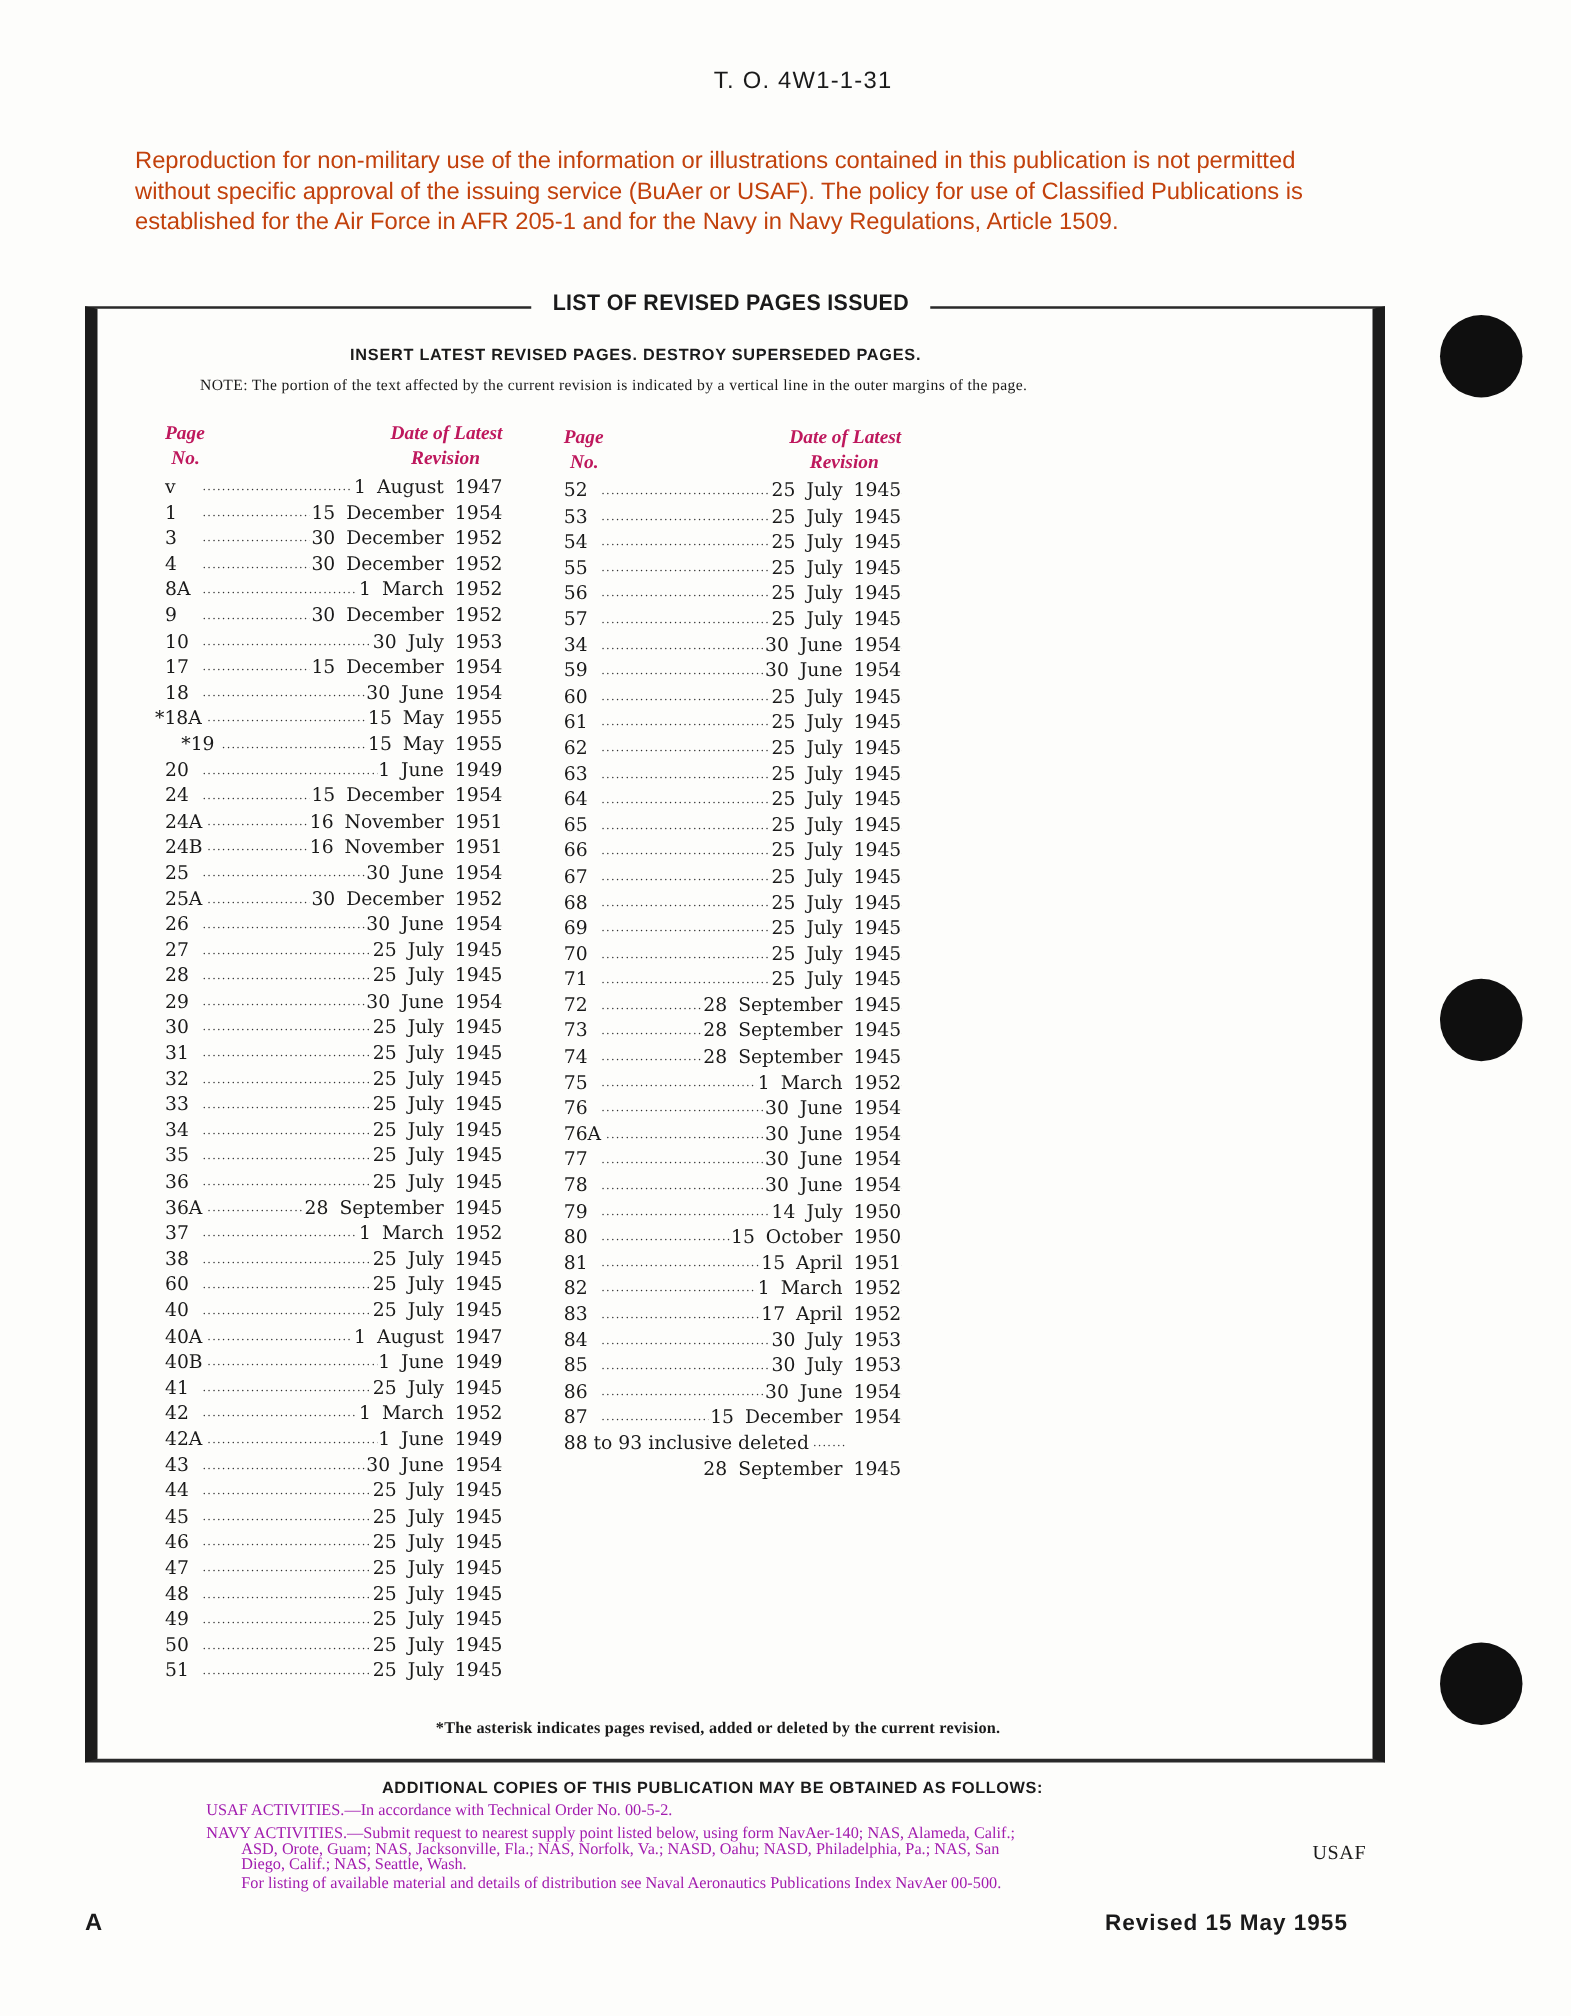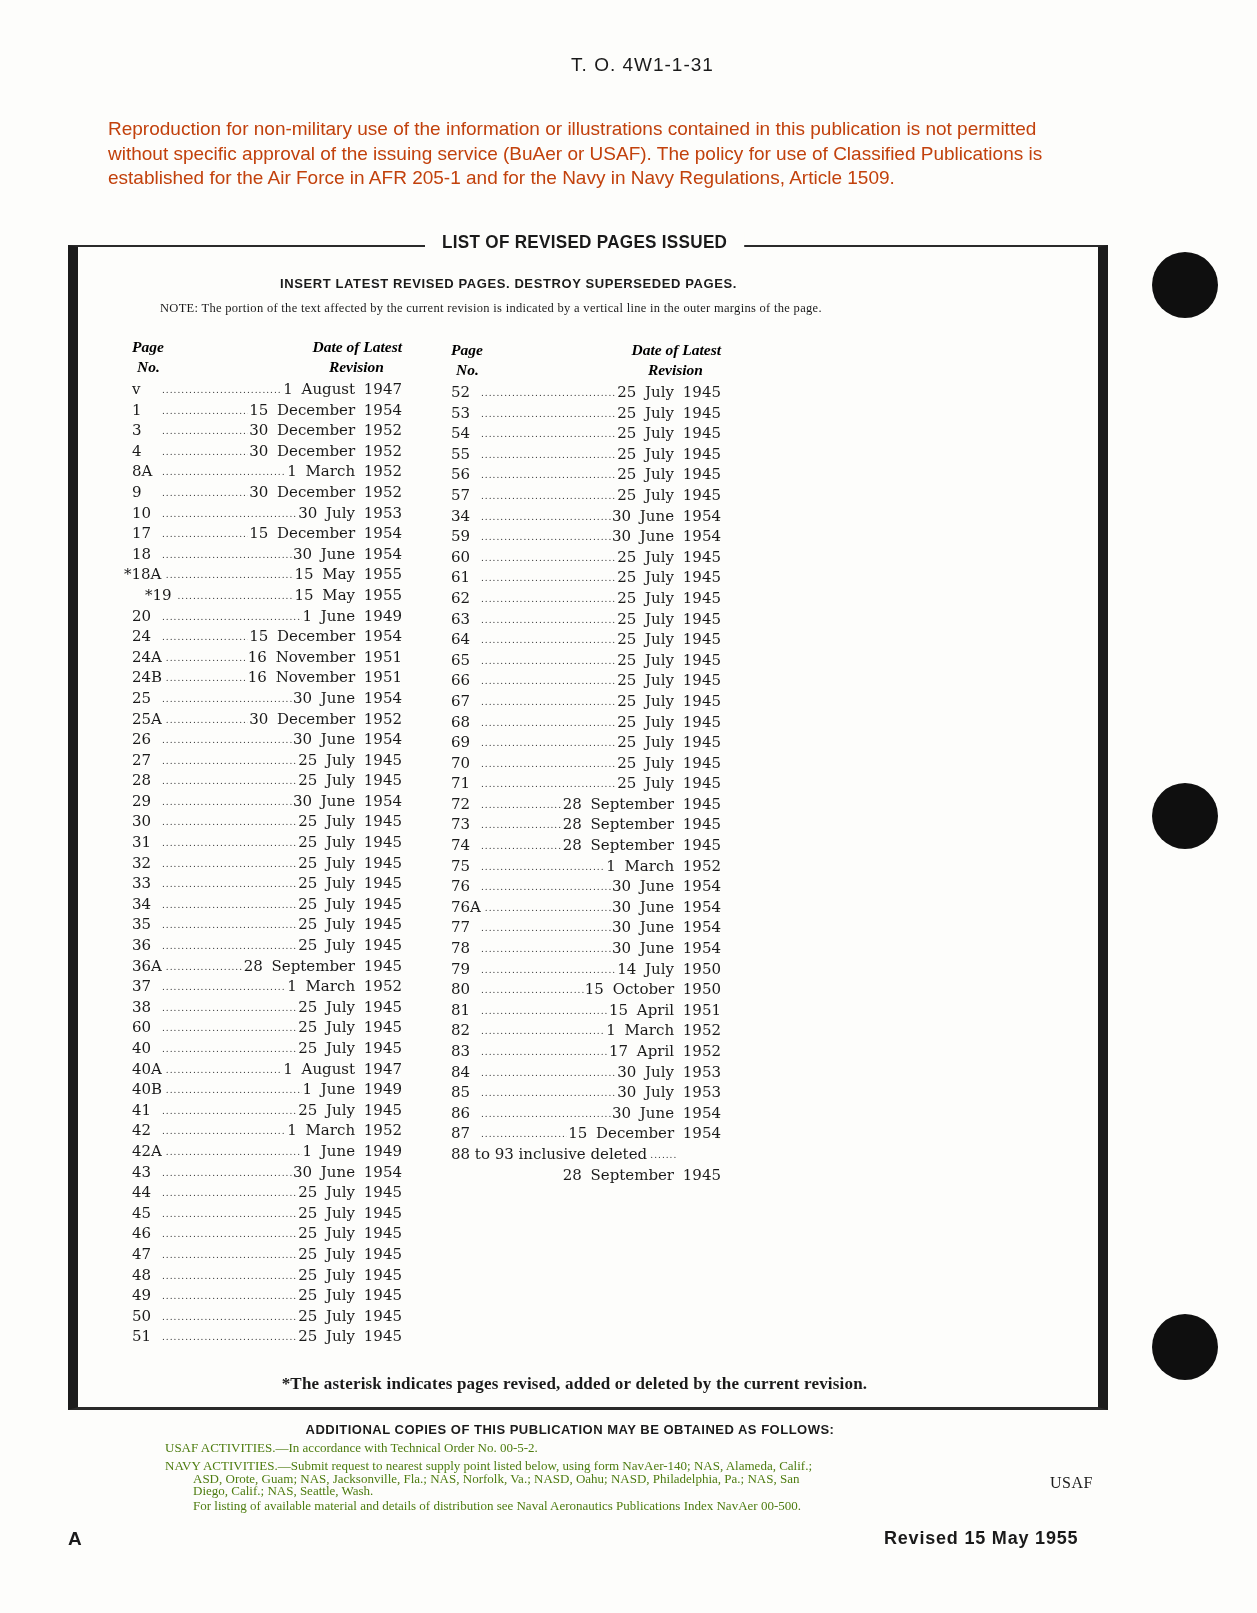--- a/index.html
+++ b/index.html
@@ -29,44 +29,44 @@
   }
   .insert {
     left: 0; width: 1017px; top: 276px; text-align: center;
     font-family: "Liberation Sans", sans-serif; font-weight: bold; font-size: 13px; letter-spacing: 0.6px;
   }
   .note {
     left: 160px; top: 301px; width: 900px;
     font-family: "Liberation Serif", serif; font-size: 12.5px; letter-spacing: 0.3px;
   }
   .col { top: 338px; }
-  .col-head { position: relative; height: 41px; font-family: "Liberation Serif", serif; font-style: italic; font-weight: bold; font-size: 15.5px; color: #000000; }
+  .col-head { position: relative; height: 41px; font-family: "Liberation Serif", serif; font-style: italic; font-weight: bold; font-size: 15.5px; color: #be185d; }
   .hp1 { position: absolute; left: 0; top: 0; }
   .hp2 { position: absolute; left: 5px; top: 20px; }
   .hd1 { position: absolute; right: 0; top: 0; white-space: nowrap; }
   .hd2 { position: absolute; right: 18px; top: 20px; }
   .row {
     position: relative; height: 20.6px; line-height: 20.6px; white-space: nowrap;
     font-family: "DejaVu Serif", serif; font-size: 15px; color: #1a1a1a;
   }
   .row .pg { position: absolute; left: 0; top: 0; background: #fdfdfb; padding-right: 4px; z-index: 1; }
   .row .dots {
     position: absolute; left: 30px; right: 0; top: 0; overflow: hidden;
     font-size: 9px; letter-spacing: 1px; color: #333; line-height: 22px;
   }
   .row .dt { position: absolute; right: 0; top: 0; background: #fdfdfb; padding-left: 1px; z-index: 1; word-spacing: 4px; }
   .asterisk-note {
     left: 0; width: 1149px; top: 1374px; text-align: center;
-    font-family: "Liberation Serif", serif; font-weight: bold; font-size: 17px; letter-spacing: 0.2px;
+    font-family: "Liberation Serif", serif; font-weight: bold; font-size: 13px; letter-spacing: 0.2px;
   }
   .add-title {
     left: 0; width: 1140px; top: 1422px; text-align: center;
     font-family: "Liberation Sans", sans-serif; font-weight: bold; font-size: 13px; letter-spacing: 0.5px;
   }
-  .dist { font-family: "Liberation Serif", serif; font-size: 13px; line-height: 12.5px; color: #4d7c0f; }
+  .dist { font-family: "Liberation Serif", serif; font-size: 13px; line-height: 12.5px; color: #a21caf; }
   .usaf-act { left: 165px; top: 1442px; }
   .navy-act { left: 165px; top: 1460px; width: 840px; }
   .navy-act .cont { display: block; padding-left: 28px; }
   .listing { left: 193px; top: 1500px; }
   .usaf-side { left: 1050px; top: 1474px; font-family: "Liberation Serif", serif; font-size: 16px; letter-spacing: 0.5px; }
   .page-letter { left: 68px; top: 1528px; font-family: "Liberation Sans", sans-serif; font-weight: bold; font-size: 19px; }
   .revised { left: 884px; top: 1528px; font-family: "Liberation Sans", sans-serif; font-weight: bold; font-size: 18px; letter-spacing: 0.8px; }
   .punch { width: 66px; height: 66px; border-radius: 50%; background: #0f0f0f; }
 </style>
 </head>

